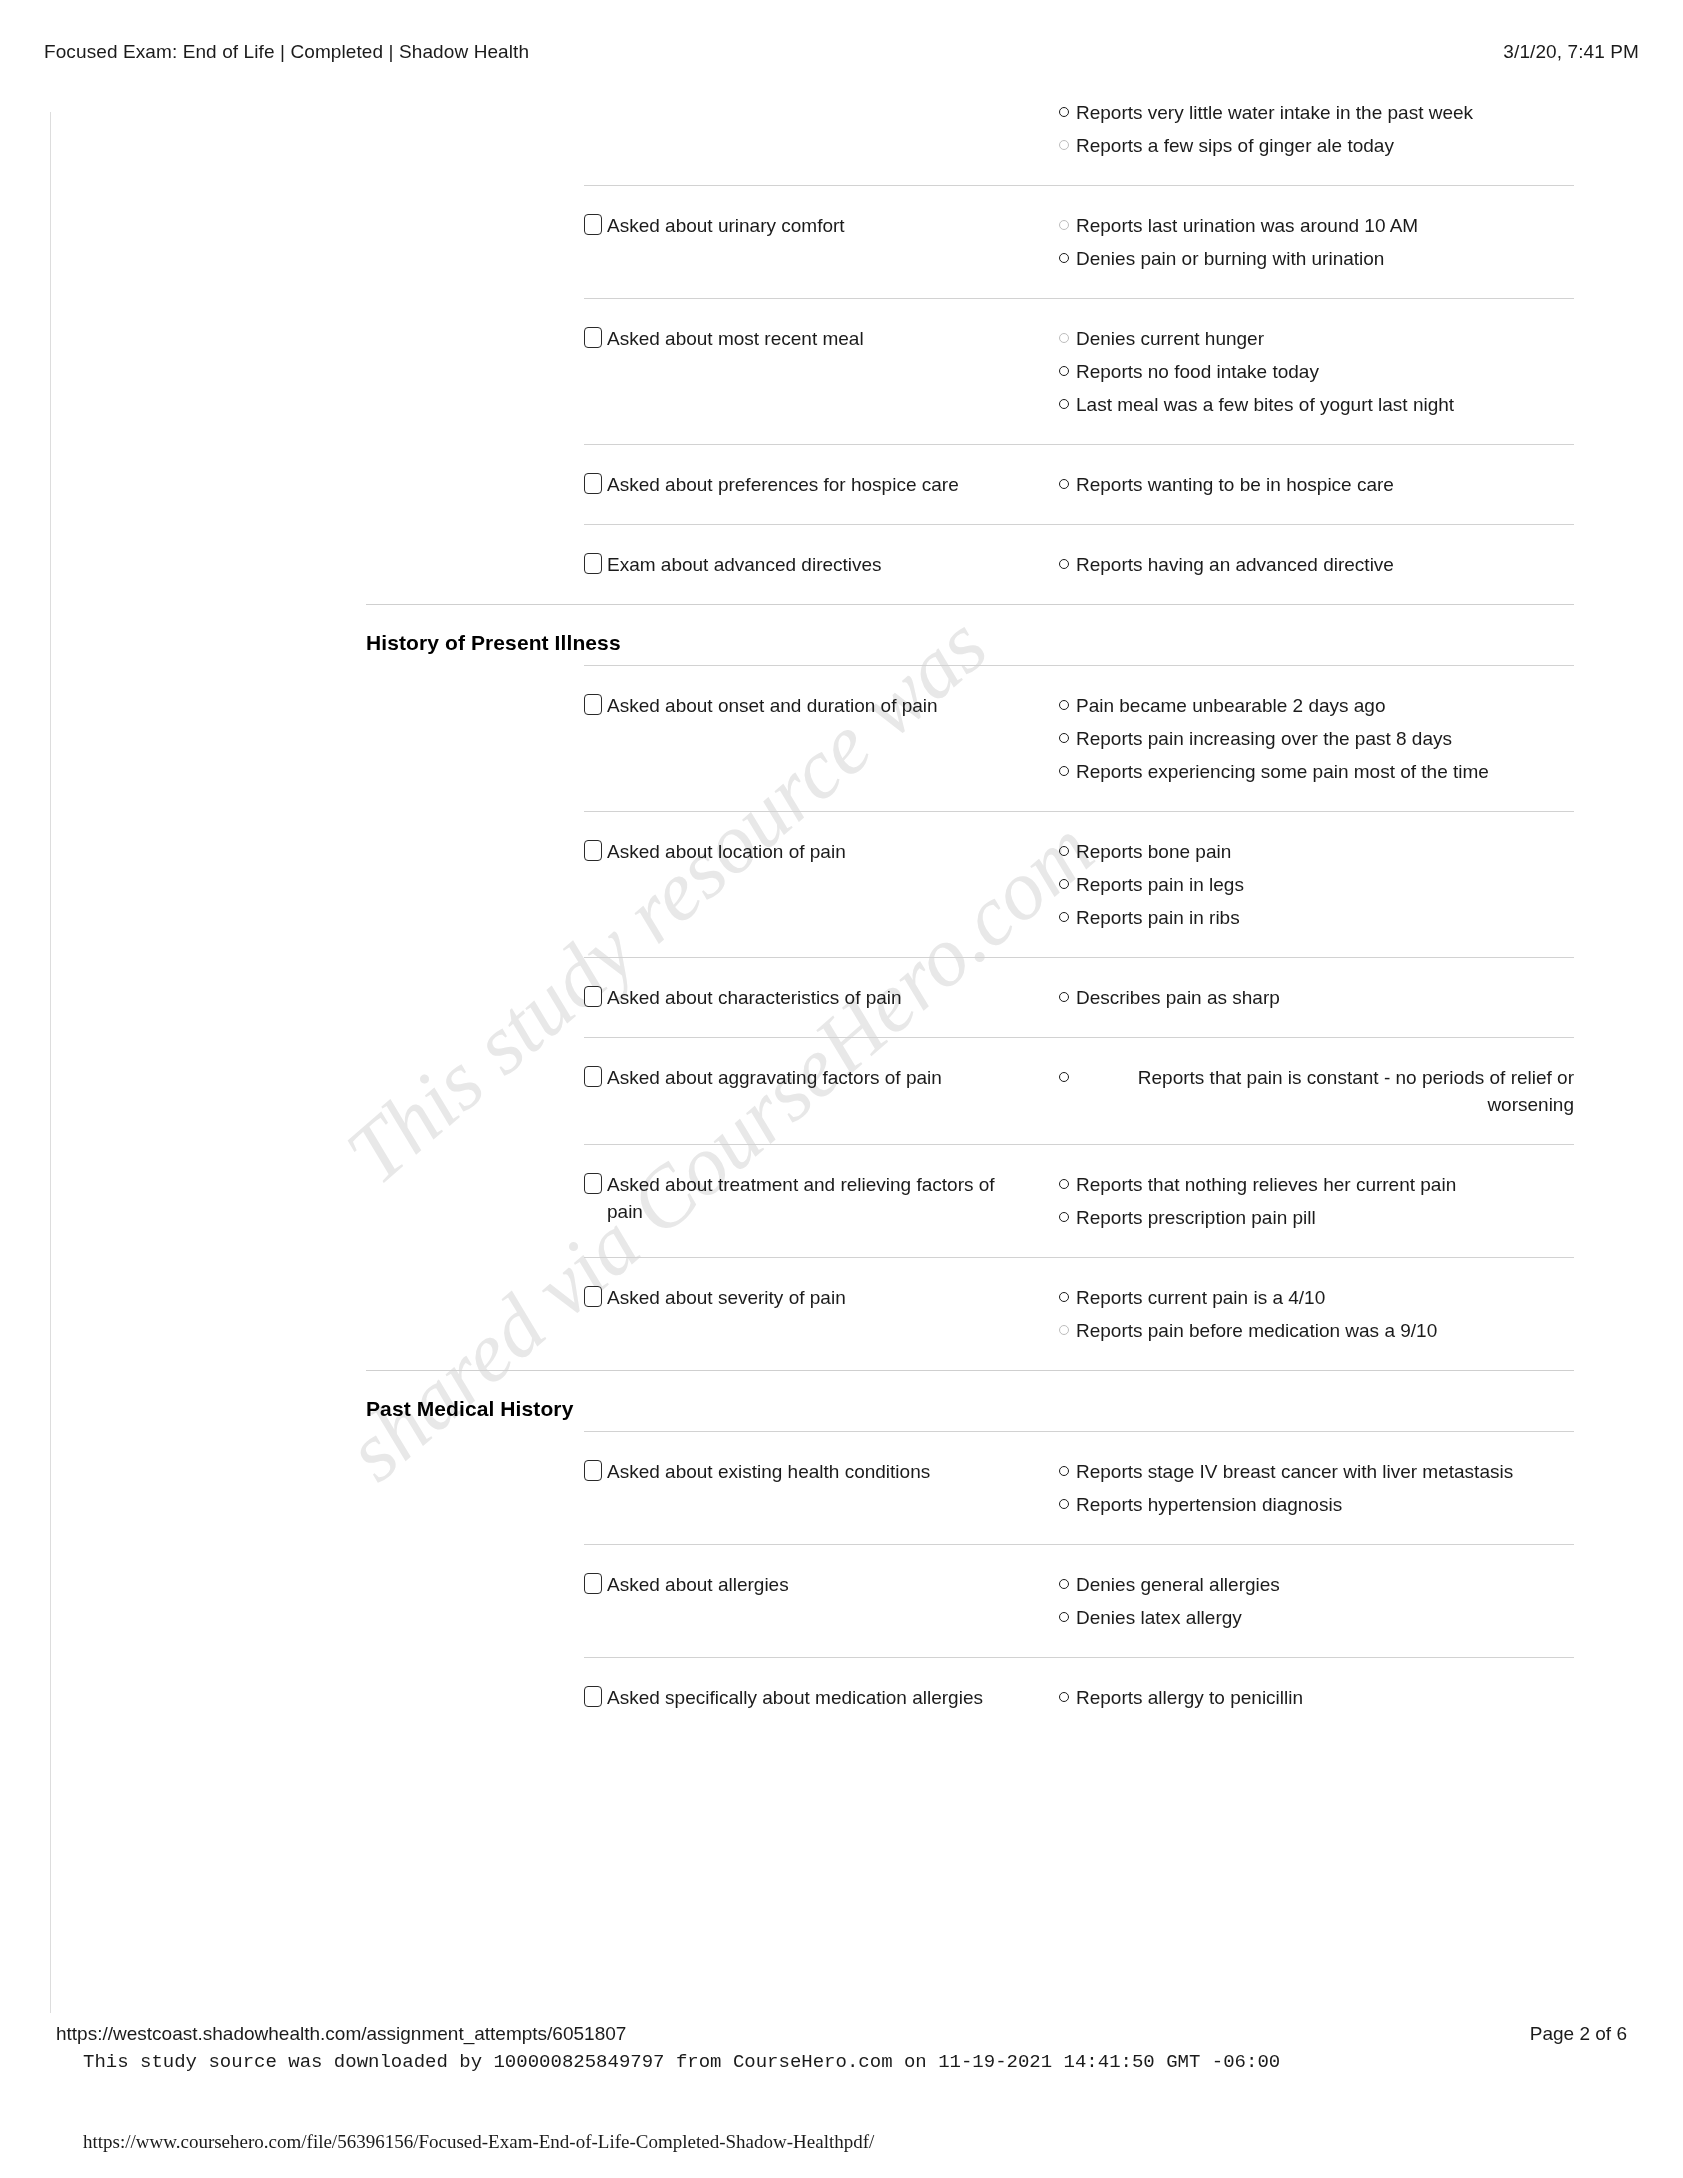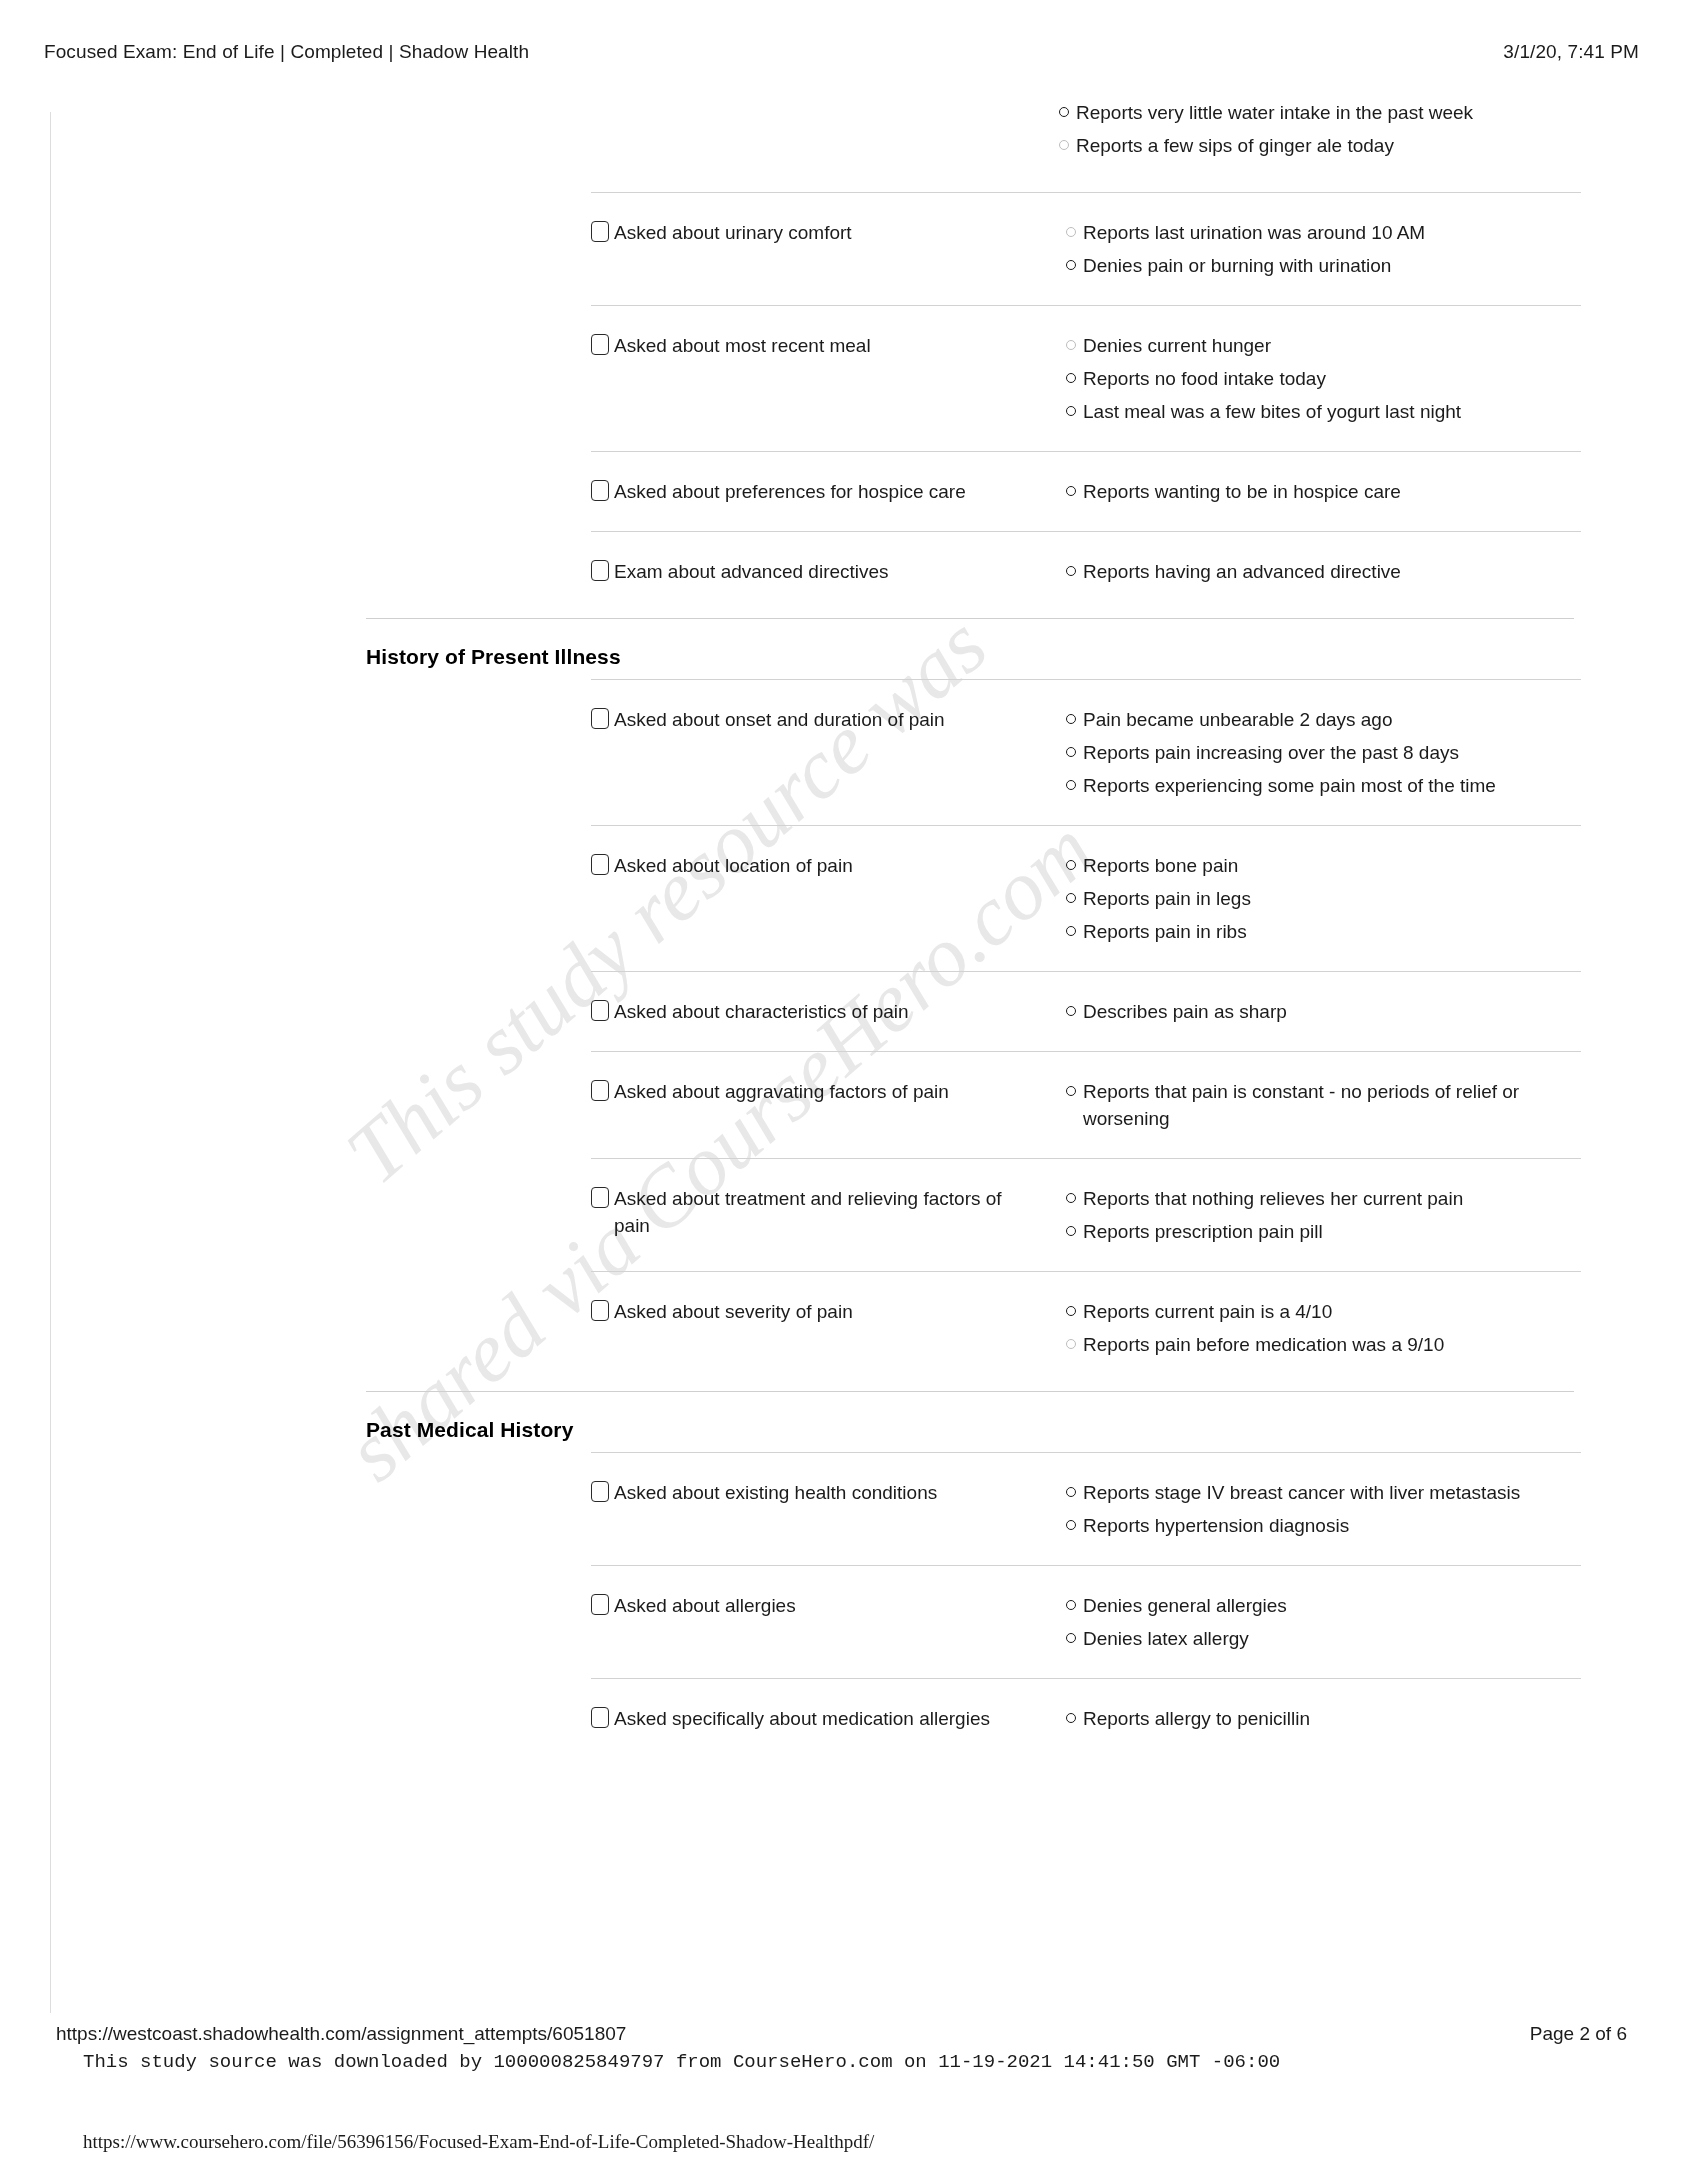--- a/index.html
+++ b/index.html
@@ -86,21 +86,21 @@
   }
   .section-title {
     margin: 26px 0 10px 366px;
     font-size: 21px;
     font-weight: bold;
     color: #000000;
     letter-spacing: 0.1px;
   }
 
   
-  .rows { margin: 7px; padding: 0; }
+  .rows { margin: 0; padding: 0; }
   .row {
     position: relative;
     display: flex;
     align-items: flex-start;
     padding: 26px 0 26px 0;
     border-top: 1px solid #d2d2d2;
     margin-left: 584px;
     width: 990px;
     box-sizing: content-box;
   }
@@ -146,21 +146,21 @@
     flex: 0 0 auto;
     width: 8px;
     height: 8px;
     border-radius: 50%;
     border: 1.6px solid #1b1b1b;
     background: transparent;
     margin-top: 8px;
     margin-right: 7px;
   }
   .bullet.muted { border-color: #bdbdbd; }
-  .finding-text { color: #1b1b1b; max-width: 653px; }
+  .finding-text { color: #1b1b1b; max-width: 653px; text-align: right; }
 
   
   .row-continued {
     margin-left: 584px;
     width: 990px;
     display: flex;
     padding: 0 0 26px 0;
   }
 
   

